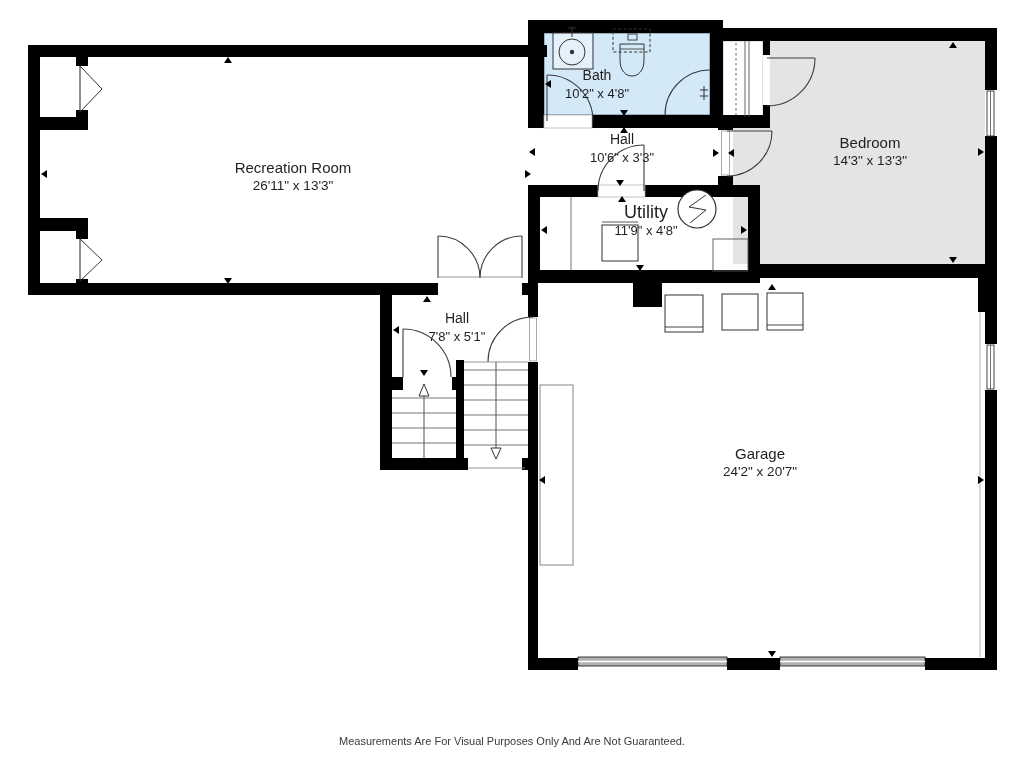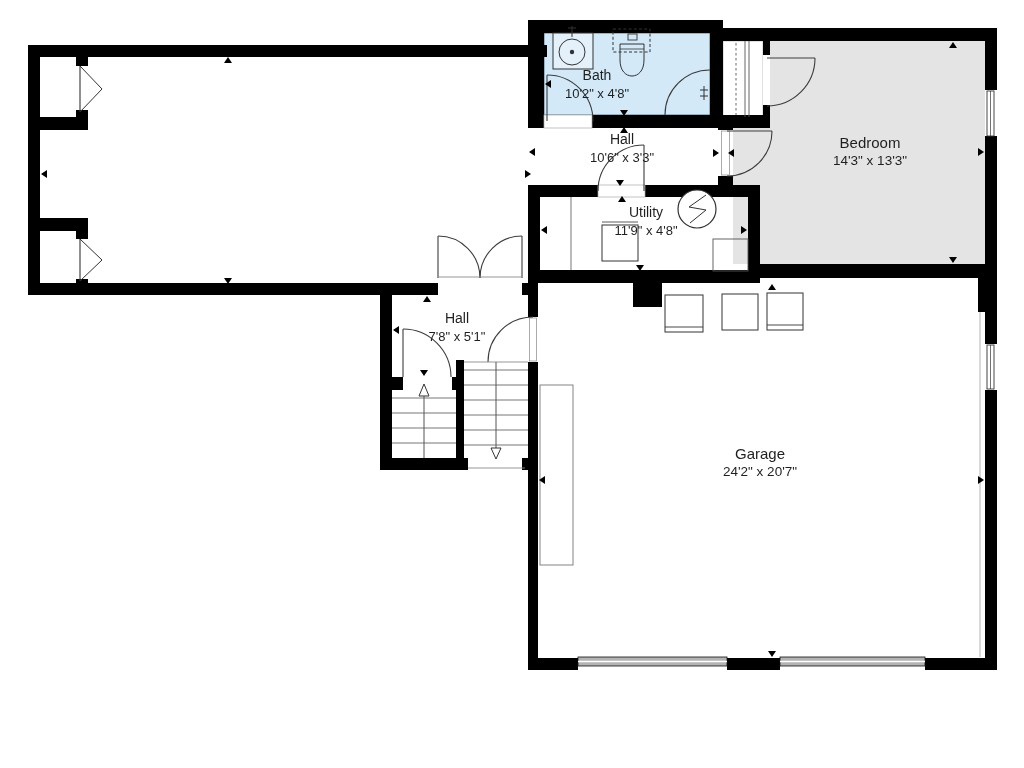--- a/index.html
+++ b/index.html
@@ -256,39 +256,44 @@
     <polygon class="tick" points="539,480 545,476 545,484"></polygon>
     <polygon class="tick" points="984,480 978,476 978,484"></polygon>
     <polygon class="tick" points="427,296 423,302 431,302"></polygon>
     <polygon class="tick" points="393,330 399,326 399,334"></polygon>
     <polygon class="tick" points="424,376 420,370 428,370"></polygon>
     <polygon class="tick" points="545,84 551,80 551,88"></polygon>
   </g>
 </svg>
 
 <div class="labels">
+  <div class="room-label" style="left:293px;top:158px">
+    <div class="room-name">Recreation Room</div>
+    <div class="room-dims">26'11" x 13'3"</div>
+  </div>
   <div class="room-label" style="left:597px;top:66px">
     <div class="room-name" style="font-size:14px">Bath</div>
     <div class="room-dims" style="font-size:13px">10'2" x 4'8"</div>
   </div>
   <div class="room-label" style="left:622px;top:130px">
     <div class="room-name" style="font-size:14px">Hall</div>
     <div class="room-dims" style="font-size:13px">10'6" x 3'3"</div>
   </div>
   <div class="room-label" style="left:870px;top:133px">
     <div class="room-name">Bedroom</div>
     <div class="room-dims">14'3" x 13'3"</div>
   </div>
   <div class="room-label" style="left:646px;top:203px">
-    <div class="room-name" style="font-size:14px">Utility</div>
+    <div class="room-name" style="font-size:18px">Utility</div>
     <div class="room-dims" style="font-size:13px">11'9" x 4'8"</div>
   </div>
   <div class="room-label" style="left:457px;top:309px">
     <div class="room-name" style="font-size:14px">Hall</div>
     <div class="room-dims" style="font-size:13px">7'8" x 5'1"</div>
   </div>
   <div class="room-label" style="left:760px;top:444px">
     <div class="room-name">Garage</div>
     <div class="room-dims">24'2" x 20'7"</div>
   </div>
 </div>
 
+<div class="footer">Measurements Are For Visual Purposes Only And Are Not Guaranteed.</div>
 </div>
 
 </body></html>

